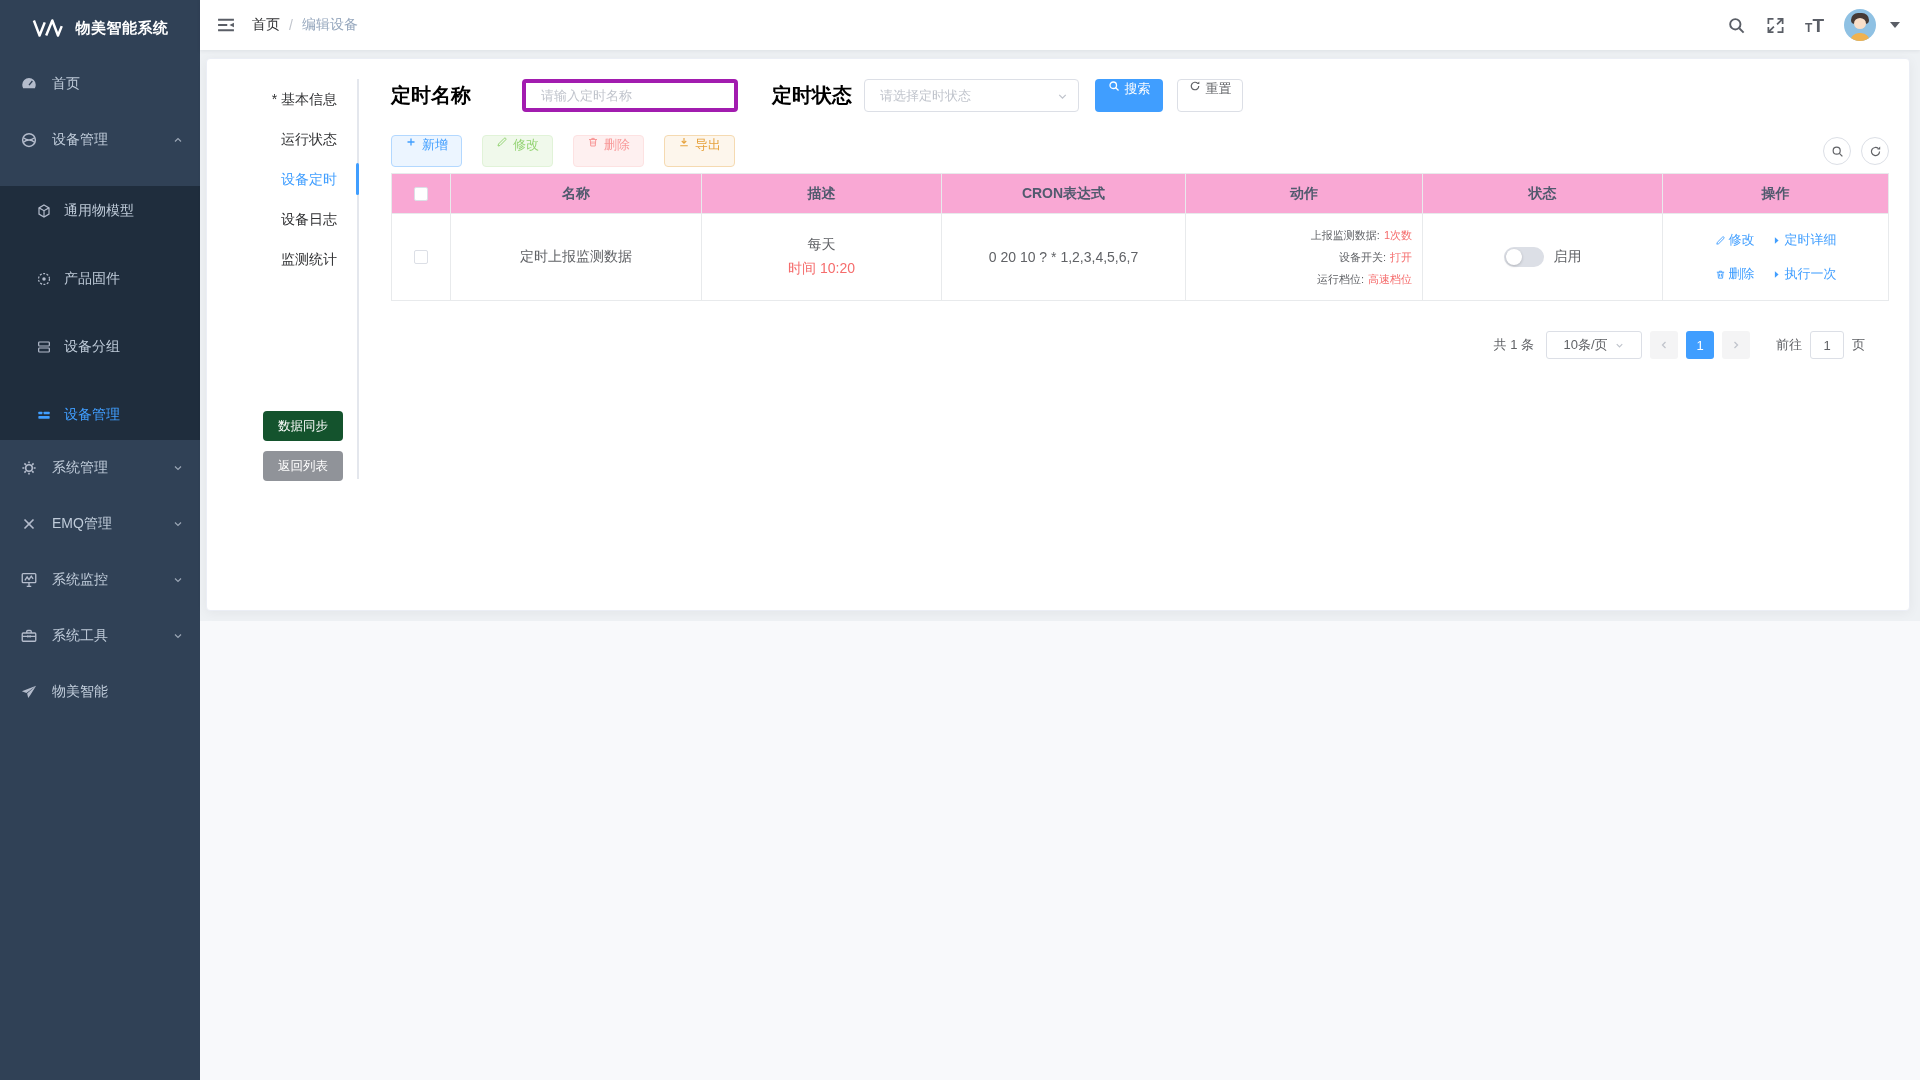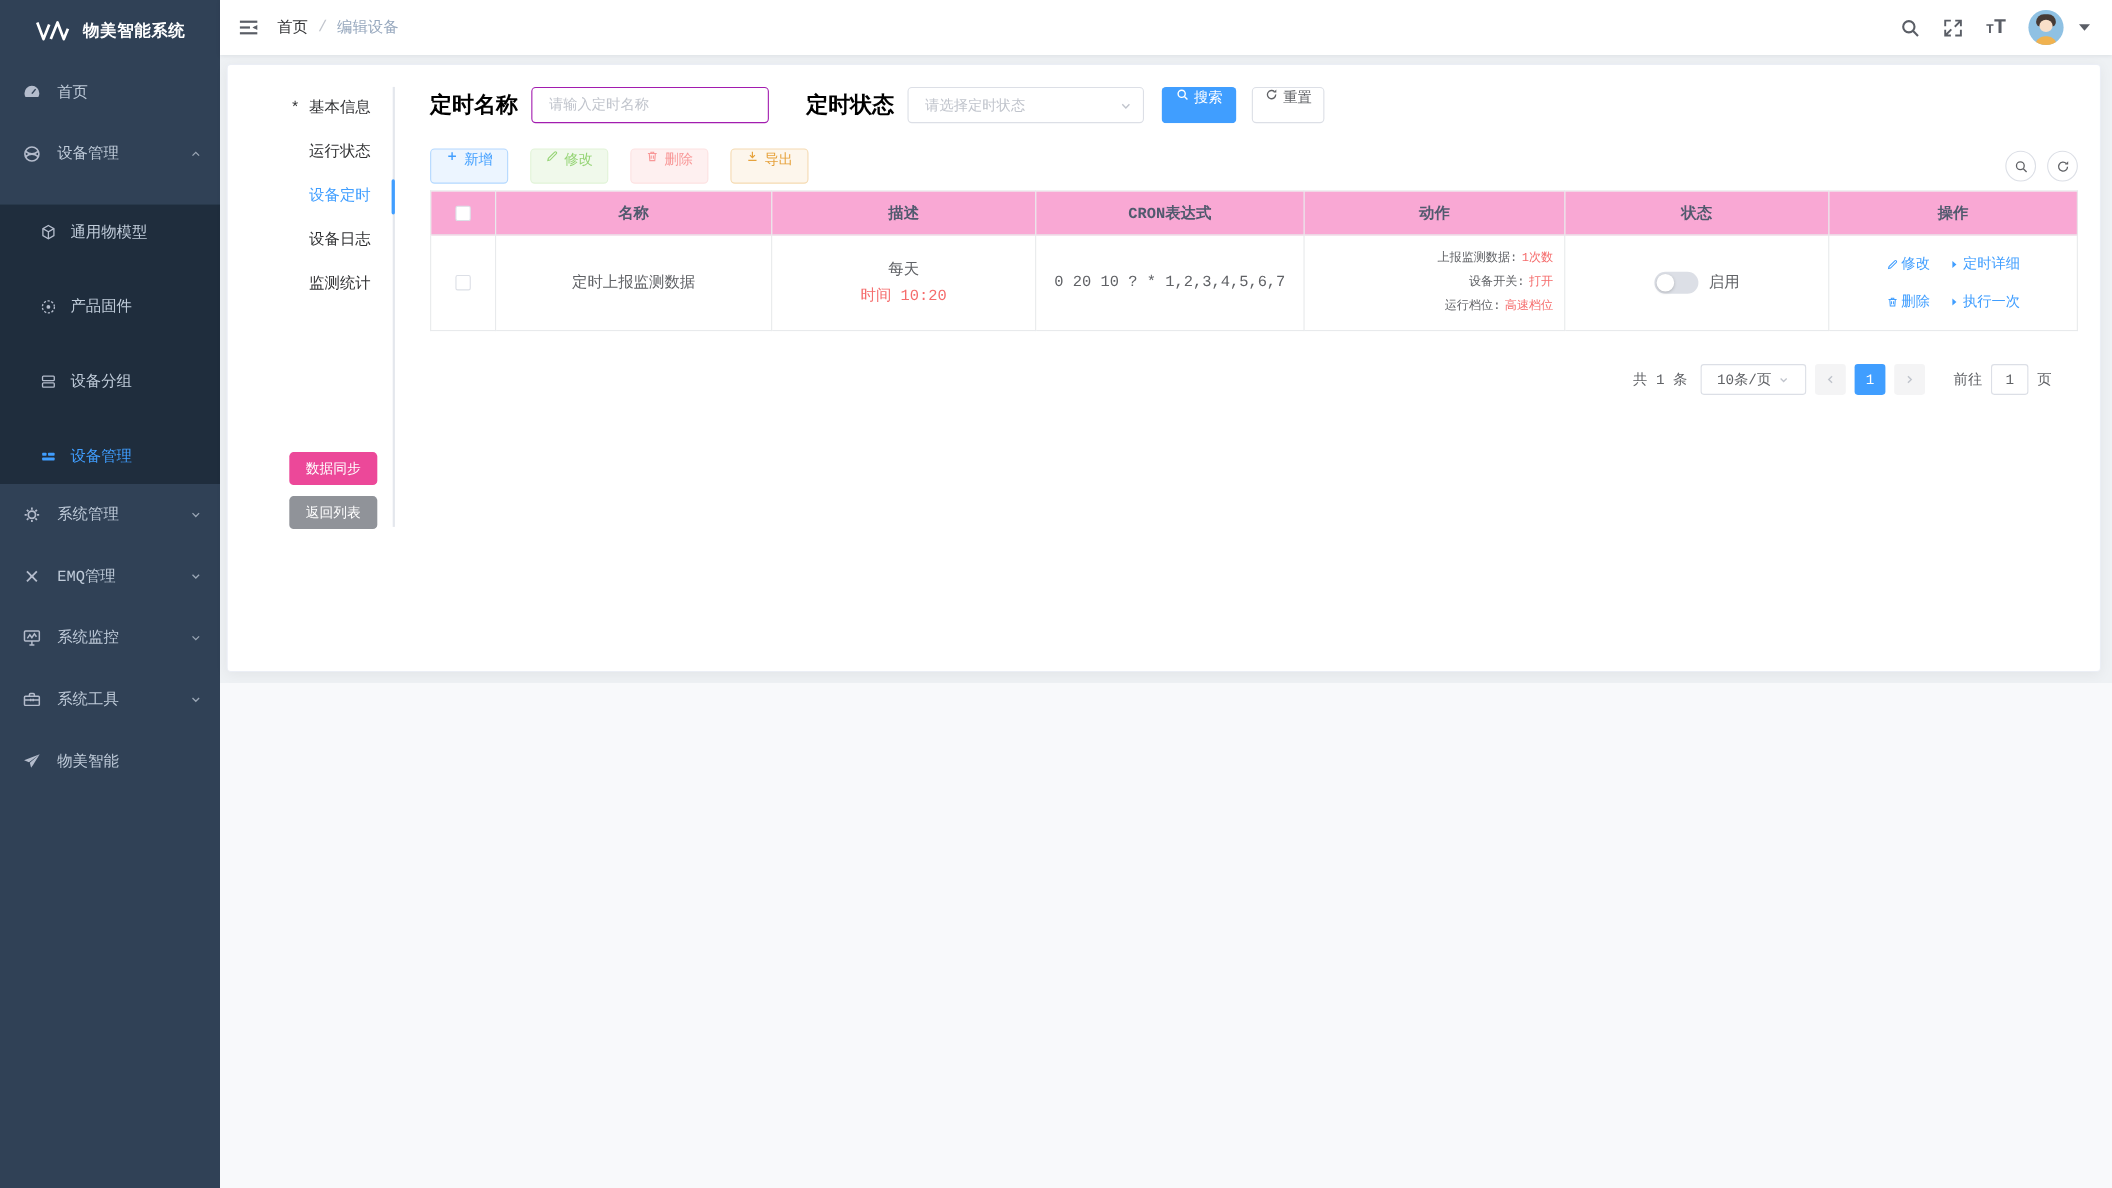--- a/index.html
+++ b/index.html
@@ -1,18 +1,18 @@
 <!DOCTYPE html>
 <html><head>
 <meta charset="utf-8">
 <style>
   * { box-sizing: border-box; margin: 0; padding: 0; }
   html,body { width:1920px; height:1080px; overflow:hidden; background:#fff;
     font-family:"Liberation Sans","DejaVu Sans",sans-serif; }
-  .app { display:flex; width:1920px; height:1080px;font-family:Liberation Mono, monospace; }
+  .app { display:flex; width:1920px; height:1080px; }
 
   
   .sidebar { width:200px; height:1080px; background:#304156; flex-shrink:0; }
   .logo { height:56px; display:flex; align-items:center; justify-content:center; gap:10px; cursor:pointer; }
   .logo svg { width:34px; height:20px; }
   .logo-text { color:#fff; font-size:15px; font-weight:bold; letter-spacing:.5px; }
   .menu-item { height:56px; display:flex; align-items:center; padding:0 16px 0 20px;
     color:#bfcbd9; font-size:14px; cursor:pointer; }
   .menu-item .mi-icon { width:18px; height:18px; margin-right:14px; color:#b4bccc; display:flex; }
   .menu-item .mi-icon svg { width:18px; height:18px; }
@@ -65,31 +65,31 @@
   .tabs-wrap { border-right:2px solid #e4e7ed; height:400px; width:132px; display:flex; flex-direction:column; }
   .v-tab { height:40px; line-height:40px; text-align:right; padding-right:20px; font-size:14px;
     color:#303133; cursor:pointer; position:relative; white-space:nowrap; }
   .v-tab.active { color:#409eff; }
   .v-tab.active::after { content:""; position:absolute; right:-2px; top:4px; width:3px; height:32px;
     background:#409eff; border-radius:2px; }
   .side-btns { margin-top:132px; display:flex; flex-direction:column; gap:10px; align-items:flex-end;
     padding-right:14px; }
   .side-btn { width:80px; height:30px; border:none; border-radius:4px; color:#fff; font-size:12.5px;
     cursor:pointer; font-family:inherit; }
-  .side-btn.sync { background:#ec4899; }
+  .side-btn.sync { background:#14532d; }
   .side-btn.back { background:#909399; }
 
   
   .pane { flex:1; padding-left:16px; min-width:0; }
 
   .filter-row { display:flex; align-items:center; height:33px; }
   .f-label { font-size:20px; font-weight:bold; color:#000000; margin-right:12px; white-space:nowrap; }
   .f-label.second { margin-left:34px; }
-  .f-input { width:216px; height:33px; border:1px solid #a21caf; border-radius:4px; padding:0 15px;
-    font-size:13px; color:#ec4899; outline:none; font-family:inherit; }
+  .f-input { width:216px; height:33px; border:4px solid #a21caf; border-radius:4px; padding:0 15px;
+    font-size:13px; color:#ec4899; outline:none; font-family:inherit;margin-left:39px; }
   .f-input::placeholder { color:#c0c4cc; }
   .f-select { width:215px; height:33px; border:1px solid #dcdfe6; border-radius:4px; padding:0 28px 0 15px;
     font-size:13px; color:#c0c4cc; display:flex; align-items:center; position:relative; cursor:pointer;
     background:#fff; }
   .f-select .sel-arrow { position:absolute; right:9px; top:10px; width:13px; height:13px; color:#c0c4cc; }
   .f-select .sel-arrow svg { width:13px; height:13px; }
   .btn { display:inline-flex; align-items:flex-start; justify-content:center; gap:5px; border-radius:4px;
     font-size:13px; cursor:pointer; border:1px solid transparent; font-family:inherit; white-space:nowrap; }
   .btn svg { width:12px; height:12px; }
   .btn-search { margin-left:16px; width:68px; height:33px; background:#409eff; color:#fff; }

